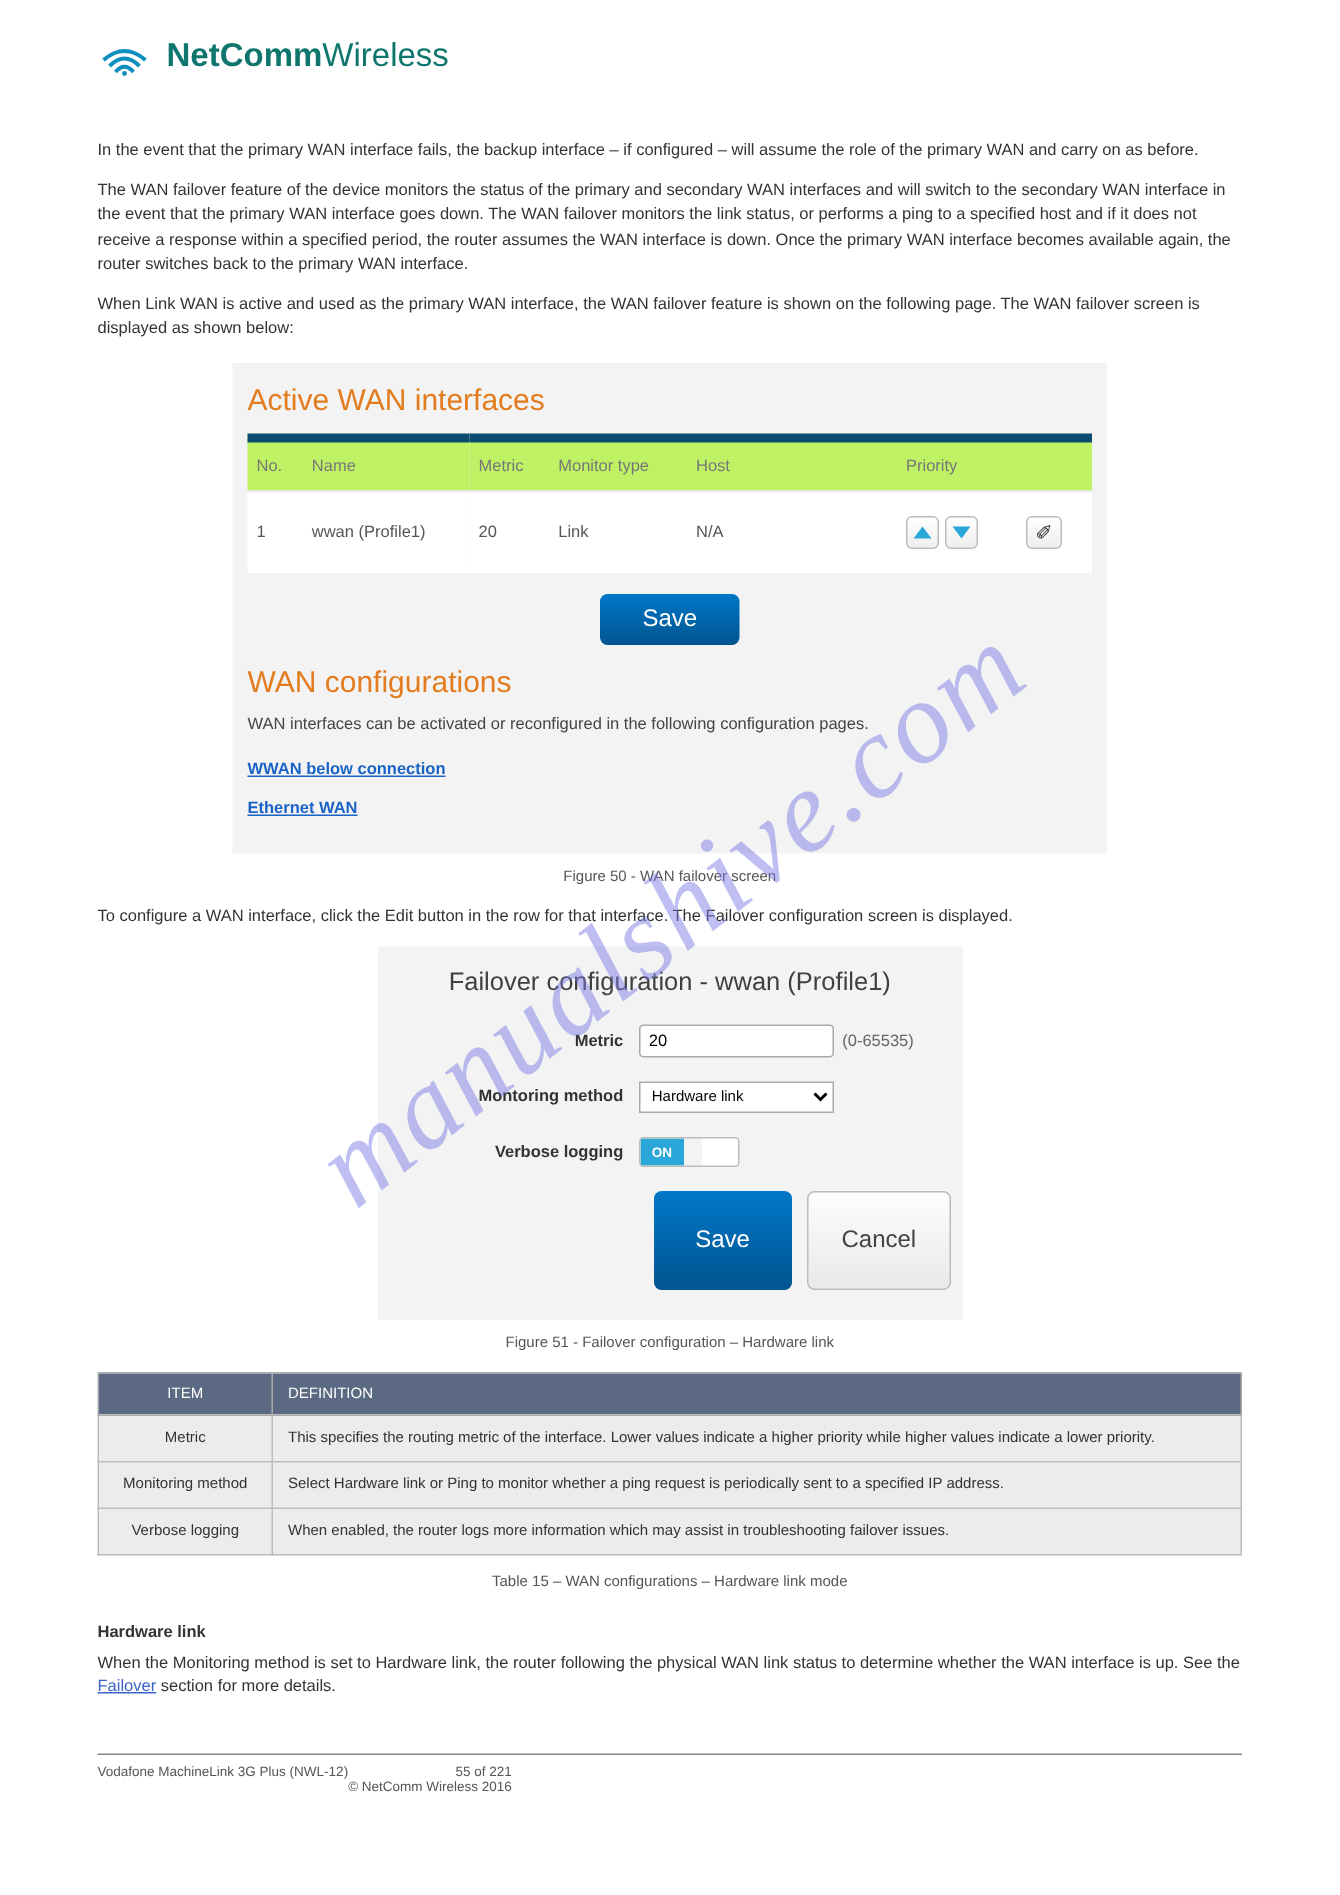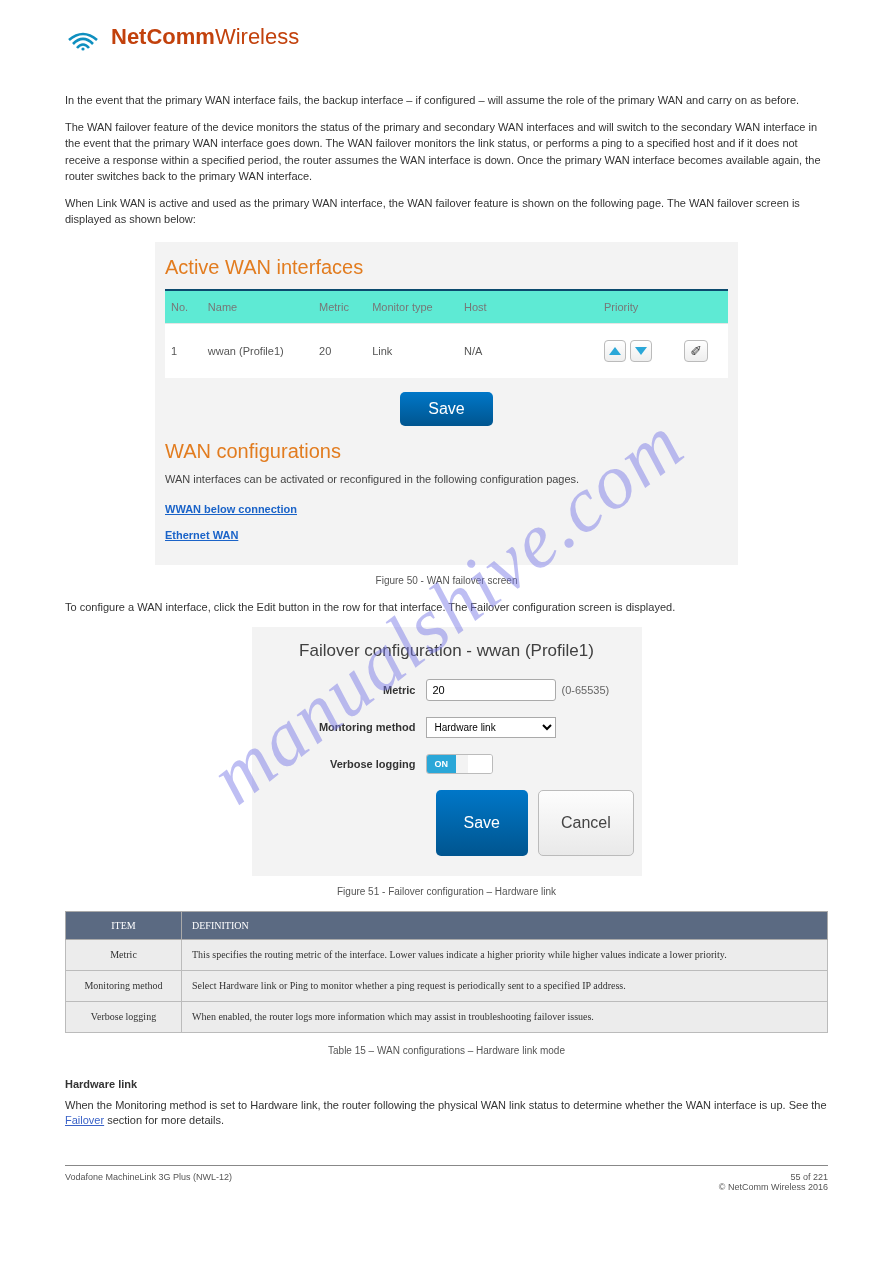--- a/index.html
+++ b/index.html
@@ -2,21 +2,21 @@
 <html><head>
 <meta charset="utf-8">
 <style>
   * { box-sizing: border-box; margin: 0; padding: 0; }
   body { font-family: Arial, Helvetica, sans-serif; background: #fff; width: 893px; position: relative; }
   .page { padding: 22px 65px 40px 65px; position: relative; }
 
   
   .logo-wrap { display: flex; align-items: center; gap: 10px; margin-bottom: 40px; }
   .logo-icon svg { display: block; }
-  .logo-text { font-size: 22px; color: #c2410c; font-weight: 400; }
+  .logo-text { font-size: 22px; color: #0f766e; font-weight: 400; }
   .logo-text .bold { font-weight: 700; }
 
   
   .watermark {
     position: absolute;
     left: 50%;
     top: 610px;
     transform: translate(-50%, -50%) rotate(-38deg);
     font-size: 78px;
     color: rgba(120, 120, 230, 0.48);
@@ -33,21 +33,21 @@
   .body-text p { margin-bottom: 10px; }
 
   
   .panel1 {
     margin: 14px 90px 0 90px;
     background: #f3f3f3;
     padding: 14px 0 18px 0;
   }
   .panel1 .heading { color: #e27c1f; font-size: 20px; padding: 0 0 10px 10px; font-weight: 400; }
   .panel1-table { width: calc(100% - 20px); margin: 0 10px; border-collapse: collapse; font-size: 11px; }
-  .panel1-table th { background: #5eead4; color: #777; font-weight: 400; text-align: left; padding: 10px 6px; border-top: 2px solid #0c4a6e; border-bottom: 1px solid #e5e5e5; }
+  .panel1-table th { background: #bef264; color: #777; font-weight: 400; text-align: left; padding: 10px 6px; border-top: 6px solid #0c4a6e; border-bottom: 1px solid #e5e5e5; }
   .panel1-table td { background: #fff; padding: 16px 6px; color: #555; vertical-align: middle; }
   .prio-btns { display: inline-flex; gap: 4px; }
   .prio-btn { width: 22px; height: 22px; border: 1px solid #bbb; border-radius: 4px; background: linear-gradient(#fff,#eee); display: inline-flex; align-items: center; justify-content: center; cursor: pointer; }
   .tri-up { width: 0; height: 0; border-left: 6px solid transparent; border-right: 6px solid transparent; border-bottom: 8px solid #2aa7d8; }
   .tri-down { width: 0; height: 0; border-left: 6px solid transparent; border-right: 6px solid transparent; border-top: 8px solid #2aa7d8; }
   .edit-btn { width: 24px; height: 22px; border: 1px solid #bbb; border-radius: 4px; background: linear-gradient(#fff,#eee); display: inline-flex; align-items: center; justify-content: center; cursor: pointer; }
   .pencil::before { content: "\2710"; font-size: 14px; color: #333; }
   .save-btn-wrap { text-align: center; margin: 14px 0; }
   .btn-primary { background: linear-gradient(#0077c8,#00558f); color: #fff; border: none; border-radius: 5px; padding: 8px 28px; font-size: 16px; cursor: pointer; }
   .sub-heading { color: #e27c1f; font-size: 20px; padding: 0 0 4px 10px; font-weight: 400; }
@@ -72,30 +72,30 @@
   .input-text { border: 1px solid #aaa; border-radius: 3px; padding: 4px 6px; font-size: 11px; width: 130px; }
   .range-hint { font-size: 11px; color: #666; }
   .select { border: 1px solid #aaa; font-size: 10px; padding: 3px 4px; width: 130px; background: #fff; }
   .toggle { display: inline-flex; border-radius: 3px; overflow: hidden; border: 1px solid #bbb; font-size: 9px; font-weight: 700; gap: 12px; }
   .toggle .on { background: #2aa7d8; color: #fff; padding: 4px 8px; }
   .toggle .off { background: #fff; color: #bbb; padding: 4px 12px; }
   .btn-row { display: flex; gap: 10px; margin-left: 170px; }
   .btn-secondary { background: linear-gradient(#fdfdfd,#e9e9e9); border: 1px solid #bbb; border-radius: 5px; padding: 23px 22px; font-size: 16px; color: #444; cursor: pointer; }
 
   
-  .gloss-table { width: 100%; border-collapse: collapse; margin: 3px 0 12px 0; font-size: 10px; font-family: Liberation Serif, serif; }
+  .gloss-table { width: 100%; border-collapse: collapse; margin: 3px 0 12px 0; font-size: 10px; }
   .gloss-table th { background: #5b6a82; color: #fff; text-align: left; padding: 8px 10px; font-size: 10px; font-weight: 400; border: 1px solid #aaa; }
   .gloss-table th:first-child { width: 116px; text-align: center; }
   .gloss-table td { background: #ececec; padding: 8px 10px; border: 1px solid #bbb; color: #333; line-height: 1.4; }
   .gloss-table td:first-child { text-align: center; }
 
   
   .section-h { font-size: 11px; color: #333; font-weight: 700; margin: 22px 0 6px 0; }
   .toc-link { color: #3a62c7; text-decoration: underline; font-size: 11px; }
-  .footer { display: flex; justify-content: space-between; border-top: 1px solid #888; margin-top: 36px; padding-top: 6px; font-size: 9px; color: #555; }
+  .footer { display: flex; border-top: 1px solid #888; margin-top: 36px; padding-top: 6px; font-size: 9px; color: #555; }
 </style>
 </head>
 <body>
 
 <div class="page">
   <div class="watermark">manualshive.com</div>
 
   <div class="logo-wrap">
     <span class="logo-icon">
       <svg width="36" height="30" viewBox="0 0 36 30">

